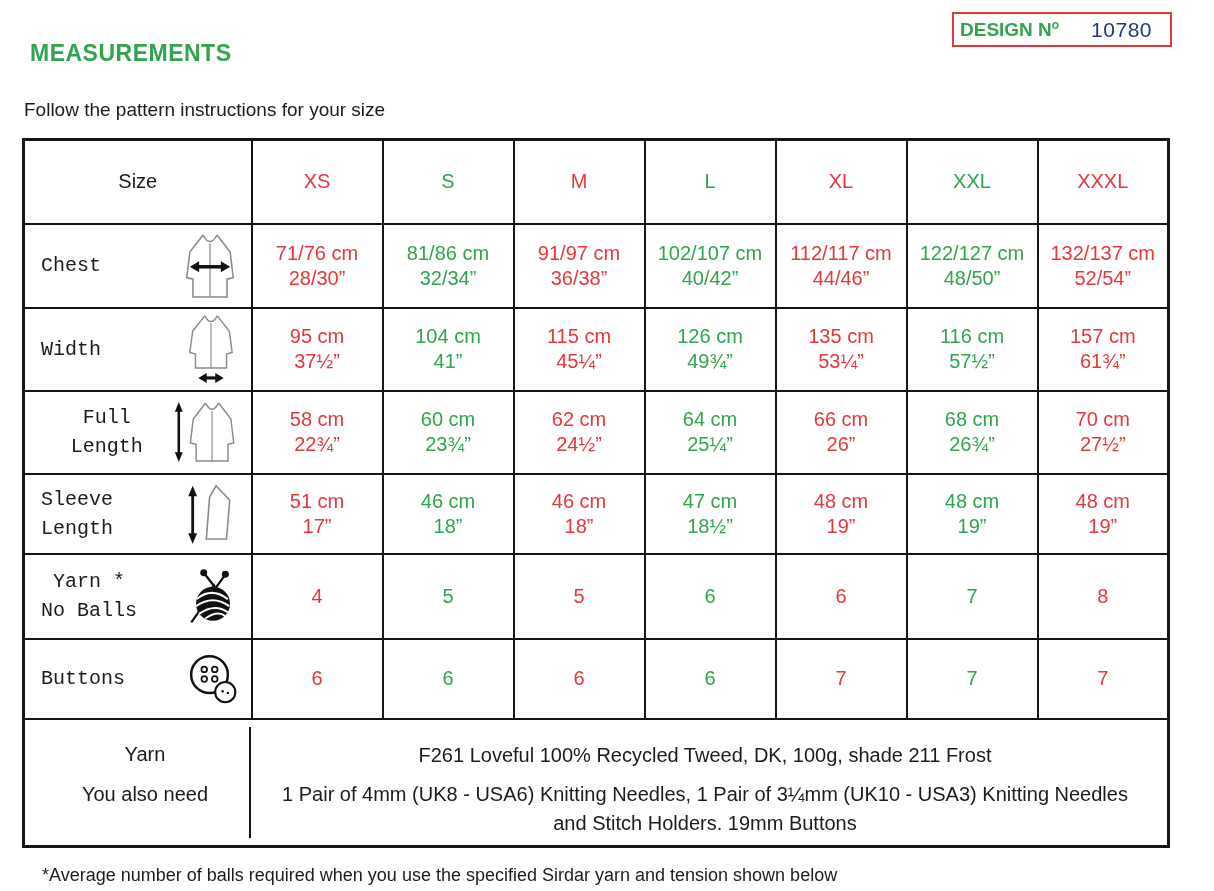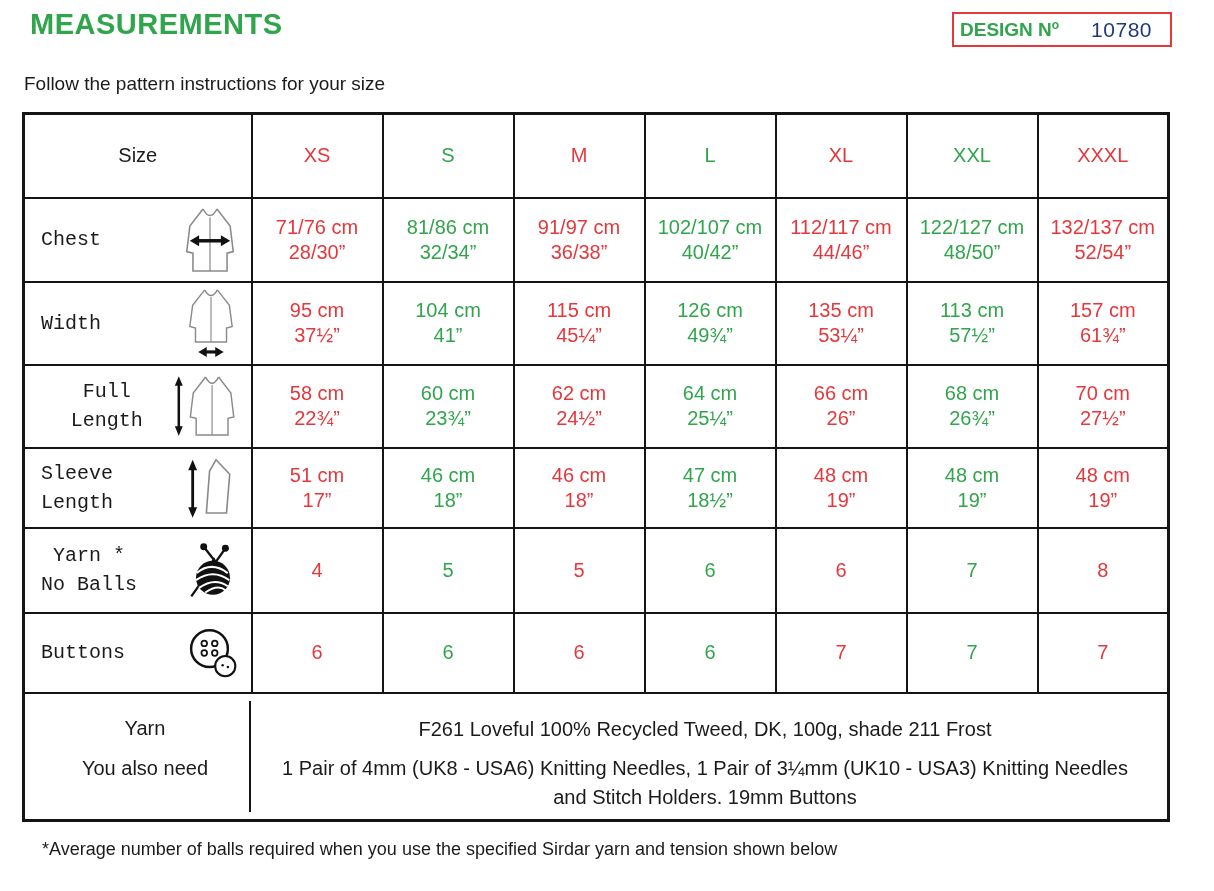--- a/index.html
+++ b/index.html
@@ -5,21 +5,21 @@
   :root{
     --green:#31A54C; --red:#E5383C; --navy:#1F3B7B; --ink:#1b1b1b; --line:#151515;
   }
   *{box-sizing:border-box; margin:0; padding:0;}
   body{
     width:1214px; height:891px; background:#fff; position:relative; overflow:hidden;
     font-family:"Liberation Sans", sans-serif; color:var(--ink);
   }
   .page{padding:0 22px;}
   .page-title{
-    margin:8px 0 0 8px; font-size:29px; font-weight:700; letter-spacing:.5px; color:var(--green);
+    margin:40px 0 0 8px; font-size:23px; font-weight:700; letter-spacing:.5px; color:var(--green);
   }
   .subtitle{margin:32px 0 0 2px; font-size:19px;}
   .design-box{
     position:absolute; top:12px; right:42px; width:220px; height:35px;
     border:2px solid var(--red); display:flex; align-items:center; justify-content:space-between;
     padding:0 18px 0 6px; background:#fff;
   }
   .design-label{font-size:19px; font-weight:700; color:var(--green); white-space:nowrap;}
   .design-label .sup{font-size:12px; vertical-align:super;}
   .design-number{font-size:21px; font-weight:400; color:var(--navy); letter-spacing:.5px;}
@@ -171,21 +171,21 @@
           </td>
       <td>
             <div>126 cm</div>
             <div class="val-l2">49¾”</div>
           </td>
       <td>
             <div>135 cm</div>
             <div class="val-l2">53¼”</div>
           </td>
       <td>
-            <div>113 cm</div>
+            <div>116 cm</div>
             <div class="val-l2">57½”</div>
           </td>
       <td>
             <div>157 cm</div>
             <div class="val-l2">61¾”</div>
           </td>
     </tr>
 
     <tr class="r3">
       <td class="lbl">

